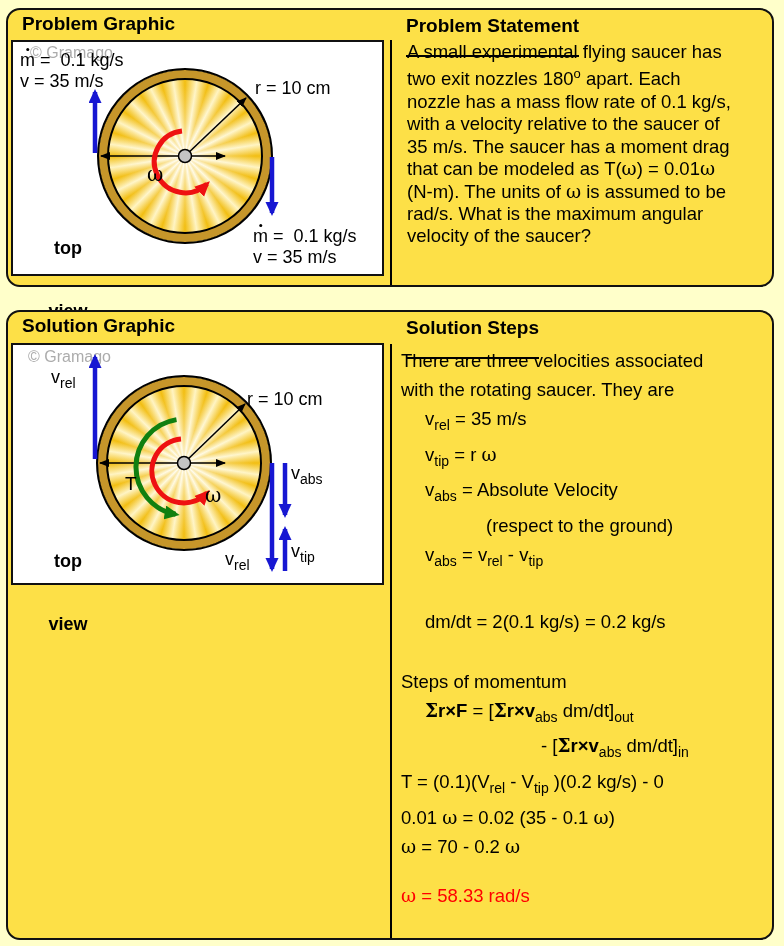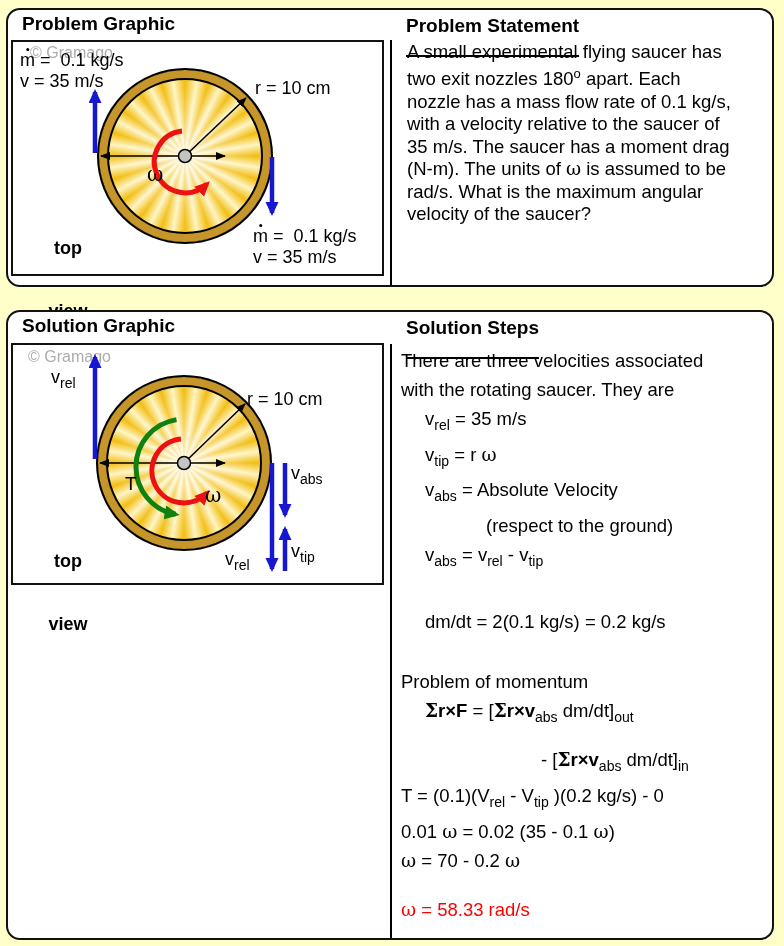--- a/index.html
+++ b/index.html
@@ -8,21 +8,21 @@
     background: #FFFFCA;
     font-family: "Liberation Sans", sans-serif;
     color: #000;
     position: relative;
     overflow: hidden;
   }
   .panel {
     position: absolute;
     left: 6px;
     width: 768px;
-    background: #ffffff;
+    background: #fde047;
     border: 2px solid #111;
     border-radius: 14px;
   }
   #panel-problem { top: 8px;  height: 279px; }
   #panel-solution { top: 310px; height: 630px; }
 
   .ptitle {
     position: absolute; left: 14px; top: 3px;
     font-size: 19px; font-weight: bold; white-space: nowrap;
   }
@@ -67,21 +67,21 @@
   #panel-solution .vdivider { top: 32px; bottom: 0; }
   .tregion { position: absolute; left: 384px; top: 0; right: 0; bottom: 0; }
   .uhead { position: absolute; left: 14px; top: 5px; font-size: 19px; font-weight: bold; }
   .uhead span { border-bottom: 2.5px solid #000; padding-bottom: 19px; }
   .plines { position: absolute; left: 15px; top: 31px; font-size: 18.5px; line-height: 22.4px; }
   .plines div { white-space: nowrap; }
   .slines { position: absolute; left: 9px; top: 34px; font-size: 18.5px; line-height: 29px; }
   .slines div { white-space: nowrap; }
   .sline.i1 { padding-left: 24px; }
   .sline.i2 { padding-left: 85px; }
-  .sline.i3 { padding-left: 140px; margin-top: 14px; }
+  .sline.i3 { padding-left: 140px; }
   .sline.g-lg { margin-top: 31px; }
   .sline.g-md { margin-top: 20px; }
 </style>
 </head>
 <body>
 
 <div class="panel" id="panel-problem">
   <div class="ptitle">Problem Graphic</div>
 
   <div class="gbox" id="problem-gbox">
@@ -122,20 +122,21 @@
 
   <div class="vdivider"></div>
   <div class="tregion">
     <div class="uhead"><span>Problem Statement</span></div>
     <div class="plines">
         <div>A small experimental flying saucer has</div>
         <div>two exit nozzles 180<sup>o</sup> apart. Each</div>
         <div>nozzle has a mass flow rate of 0.1 kg/s,</div>
         <div>with a velocity relative to the saucer of</div>
         <div>35 m/s. The saucer has a moment drag</div>
+        <div>that can be modeled as T(<span class="gk">ω</span>) = 0.01<span class="gk">ω</span></div>
         <div>(N-m). The units of <span class="gk">ω</span> is assumed to be</div>
         <div>rad/s. What is the maximum angular</div>
         <div>velocity of the saucer?</div>
       </div>
   </div>
 </div>
 
 <div class="panel" id="panel-solution">
   <div class="ptitle">Solution Graphic</div>
 
@@ -187,21 +188,21 @@
     <div class="uhead"><span>Solution Steps</span></div>
     <div class="slines">
         <div class="sline i0">There are three velocities associated</div>
         <div class="sline i0">with the rotating saucer. They are</div>
         <div class="sline i1">v<sub>rel</sub> = 35 m/s</div>
         <div class="sline i1">v<sub>tip</sub> = r <span class="gk">ω</span></div>
         <div class="sline i1">v<sub>abs</sub> = Absolute Velocity</div>
         <div class="sline i2">(respect to the ground)</div>
         <div class="sline i1">v<sub>abs</sub> = v<sub>rel</sub> - v<sub>tip</sub></div>
         <div class="sline i1 g-lg">dm/dt = 2(0.1 kg/s) = 0.2 kg/s</div>
-        <div class="sline i0 g-lg">Problem of momentum</div>
+        <div class="sline i0 g-lg">Steps of momentum</div>
         <div class="sline i1"><b><span class="gk">Σ</span>r×F</b> = [<b><span class="gk">Σ</span>r×v</b><sub>abs</sub> dm/dt]<sub>out</sub></div>
         <div class="sline i3">- [<b><span class="gk">Σ</span>r×v</b><sub>abs</sub> dm/dt]<sub>in</sub></div>
         <div class="sline i0">T = (0.1)(V<sub>rel</sub> - V<sub>tip</sub> )(0.2 kg/s) - 0</div>
         <div class="sline i0">0.01 <span class="gk">ω</span> = 0.02 (35 - 0.1 <span class="gk">ω</span>)</div>
         <div class="sline i0"><span class="gk">ω</span> = 70 - 0.2 <span class="gk">ω</span></div>
         <div class="sline i0 g-md" style="color: rgb(255, 0, 0);"><span class="gk">ω</span> = 58.33 rad/s</div>
       </div>
   </div>
 </div>
 

